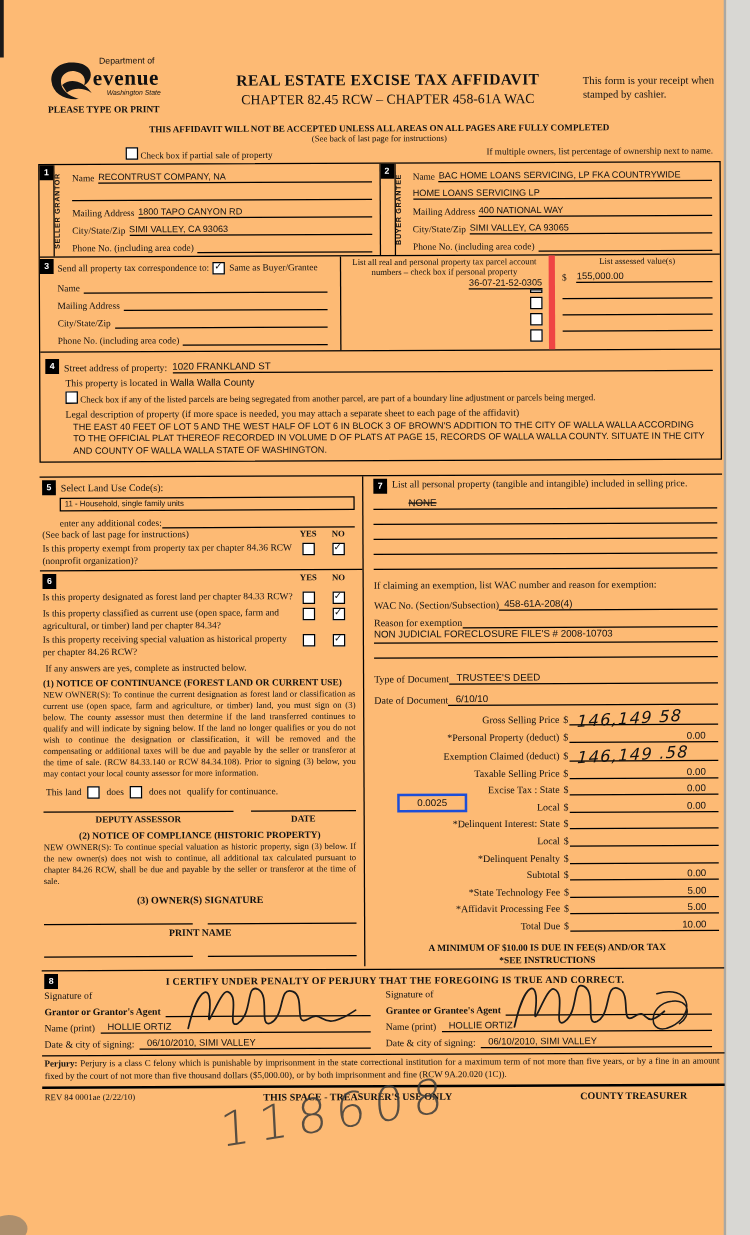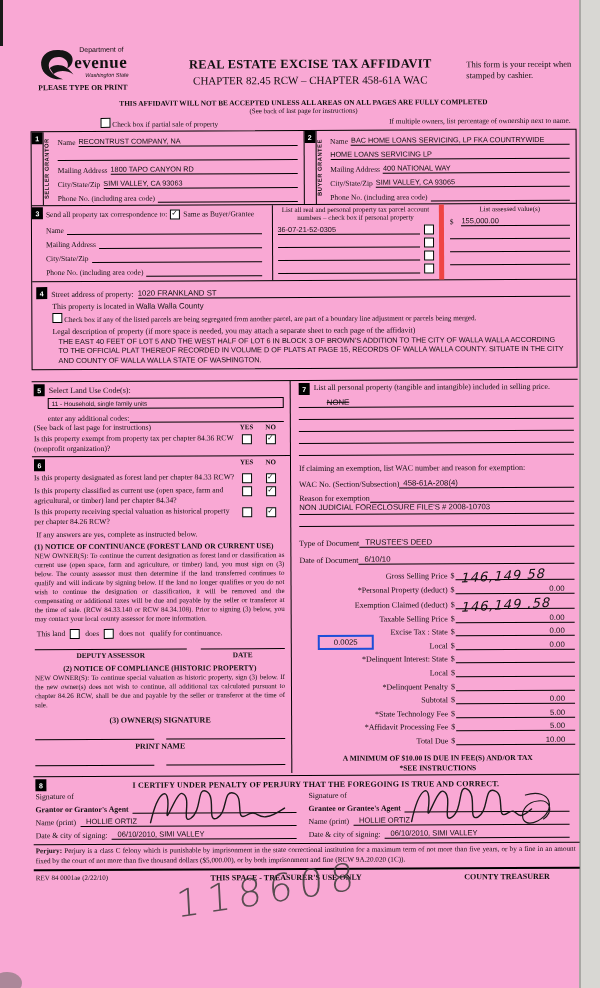--- a/index.html
+++ b/index.html
@@ -1,17 +1,17 @@
 <!DOCTYPE html>
 <html><head>
 <meta charset="utf-8">
 <style>
   html,body{margin:0;padding:0;}
   body{width:600px;height:988px;background:#e9e8e4;font-family:"Liberation Serif",serif;color:#111;position:relative;overflow:hidden;}
-  .paper{position:absolute;inset:0;background:#f9a8d4;}
+  .paper{position:absolute;inset:0;background:#fdba74;}
   .edge-band{position:absolute;top:0;bottom:0;right:0;width:19px;background:#d8d7d3;}
   .edge-line{position:absolute;top:0;bottom:0;right:19px;width:2px;background:#a9a8a4;}
   .mark-topleft{position:absolute;left:0;top:0;width:3px;height:46px;background:#1a1a1a;}
   .smudge-bottomleft{position:absolute;left:-8px;bottom:-6px;width:30px;height:22px;background:#6b6b68;border-radius:50%;opacity:.55;}
   .content{position:absolute;left:32px;top:44px;width:546px;transform:rotate(-0.25deg);}
 
   
   .sn{display:inline-flex;align-items:center;justify-content:center;background:#000;color:#fff;
       width:11px;height:12px;font:bold 7px "Liberation Sans",sans-serif;flex:0 0 11px;}
   .cb{display:inline-block;width:8px;height:8px;border:1px solid #000;background:#fff;position:relative;vertical-align:-1px;}
@@ -48,21 +48,21 @@
   .fields{flex:1;padding:1px 6px 2px 4px;font:7.5px "Liberation Serif",serif;}
   .frw{display:flex;align-items:flex-end;height:14px;}
   .frw .lab{white-space:nowrap;padding-right:3px;}
   .frw .val{flex:1;border-bottom:1px solid #000;font-family:"Liberation Sans",sans-serif;font-size:7.3px;white-space:nowrap;}
   .row2{display:flex;border-bottom:1px solid #000;font:7.5px "Liberation Serif",serif;}
   .c-send{width:46%;padding:1px 4px 2px 0;display:flex;}
   .c-send .fields{padding-left:3px;}
   .c-parcel{width:30.5%;border-left:1px solid #000;padding:1px 5px 2px 5px;}
   .c-val{width:23.5%;border-left:5px solid #ef4444;padding:1px 6px 2px 6px;}
   .colhead{font-size:7px;text-align:center;line-height:1.15;}
-  .prow{display:flex;align-items:flex-end;height:13px;}
+  .prow{display:flex;align-items:flex-end;height:13px;flex-direction:column;}
   .prow .pl{flex:1;border-bottom:1px solid #000;font-family:"Liberation Sans",sans-serif;font-size:7.3px;}
   .prow .cb{margin-left:4px;}
   .vrow{display:flex;align-items:flex-end;height:13px;}
   .vrow .pl{flex:1;border-bottom:1px solid #000;font-family:"Liberation Sans",sans-serif;font-size:7.5px;}
   .sec4{padding:3px 6px 4px 4px;font:7.8px "Liberation Serif",serif;}
   .s4line{display:flex;align-items:flex-end;height:14px;}
   .s4line .lab{padding:0 4px 0 4px;white-space:nowrap;}
   .s4line .val{flex:1;border-bottom:1px solid #000;font-family:"Liberation Sans",sans-serif;}
   .located{margin:3px 0 2px 16px;}
   .segrow{margin:2px 0 2px 16px;font-size:7.2px;}

